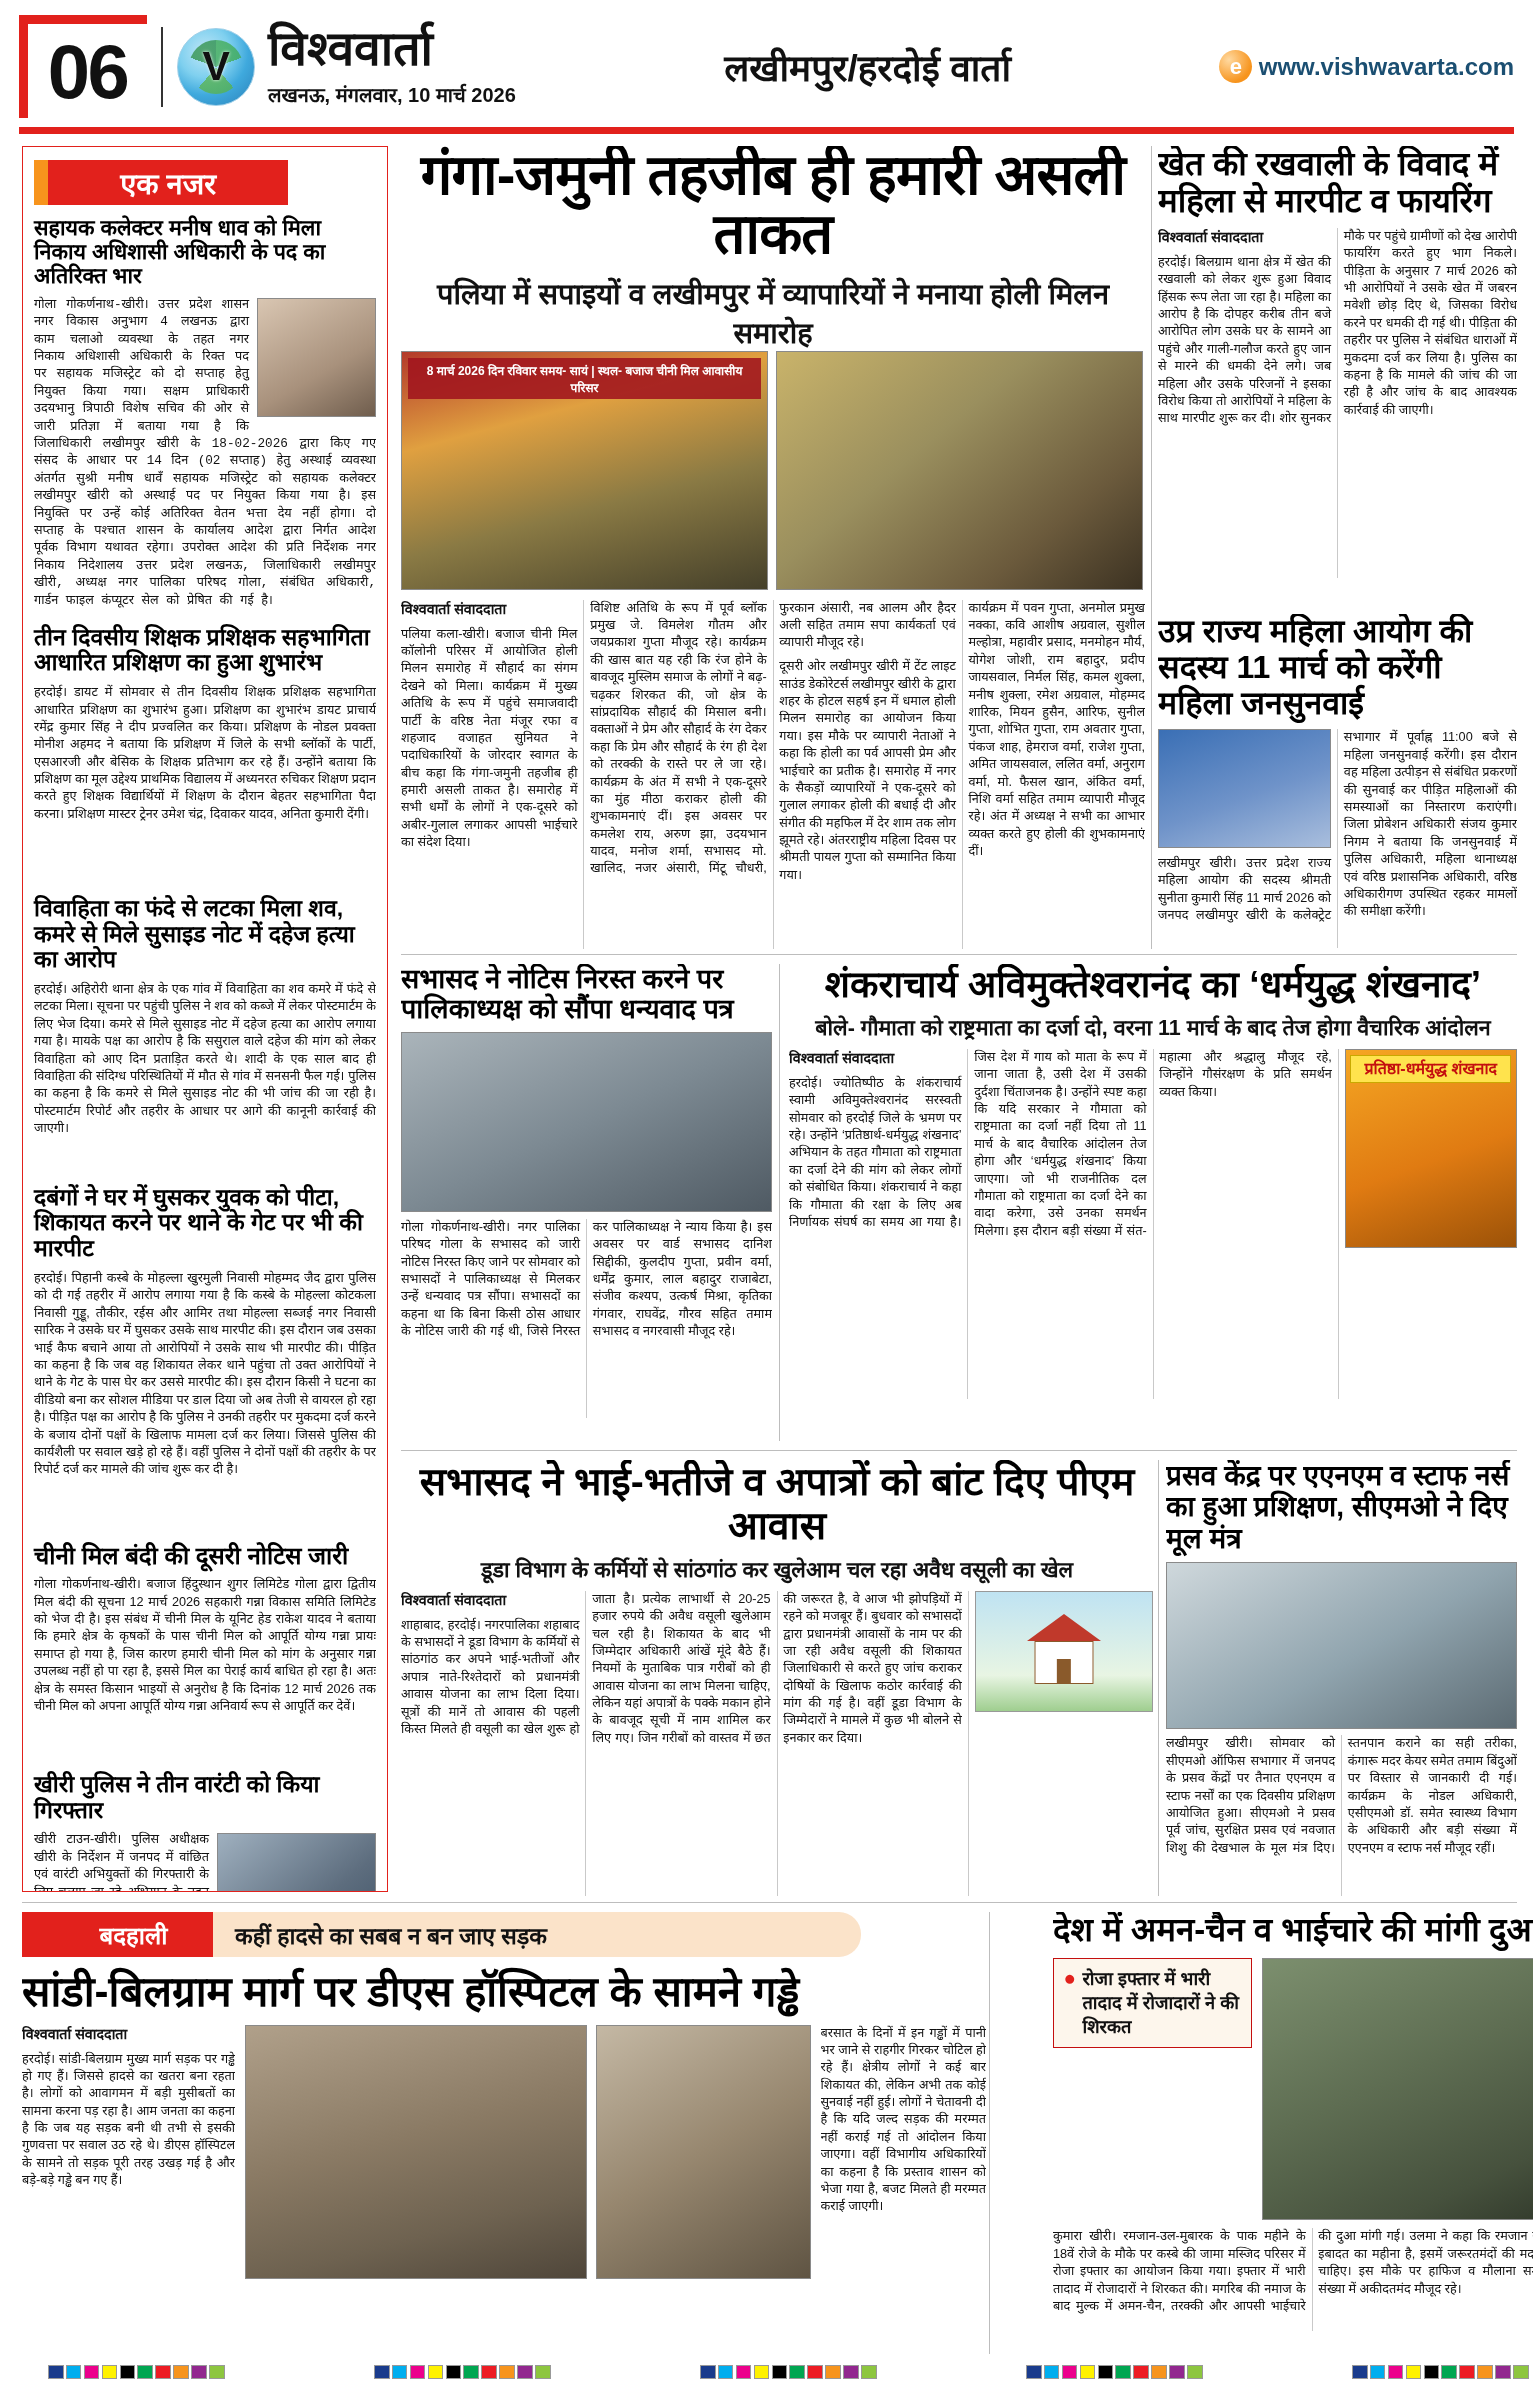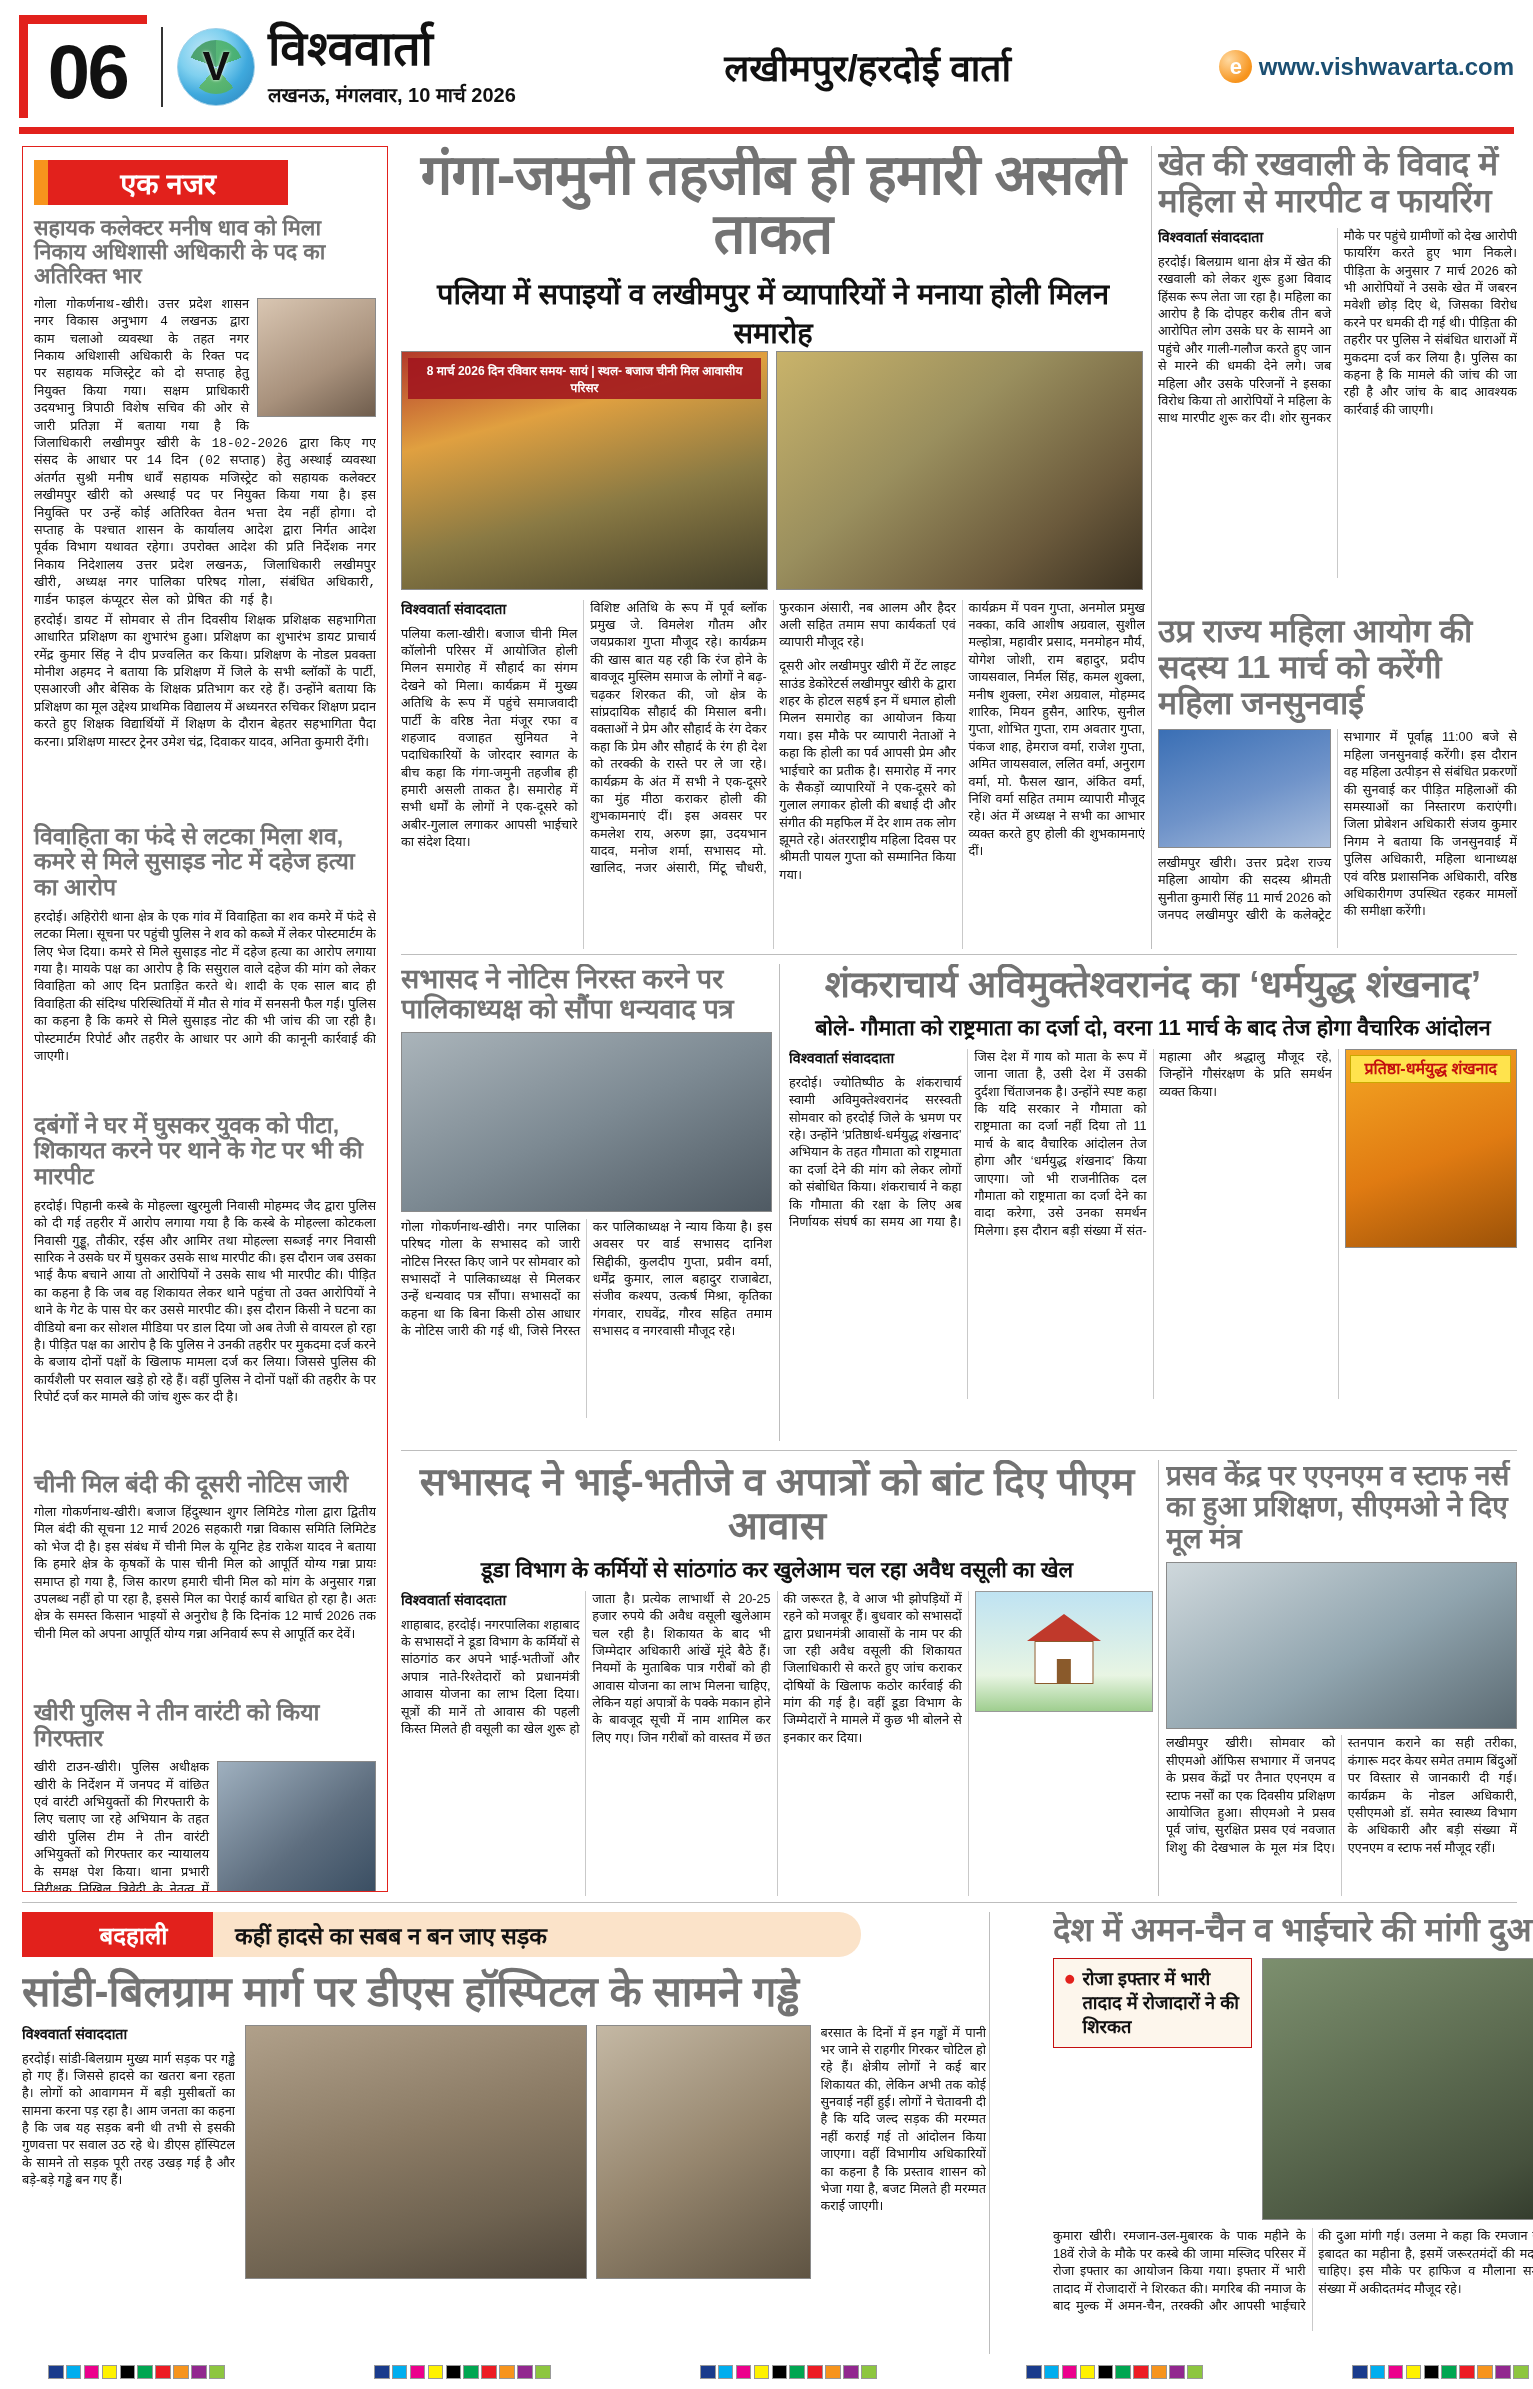--- a/index.html
+++ b/index.html
@@ -1,19 +1,19 @@
 <!DOCTYPE html>
 <html style="font-size:12.7px"><head>
 <meta charset="utf-8">
 <style>
   html,body{margin:0;padding:0;background:#f5f5f3;}
   #page{position:relative;width:1533px;height:2389px;background:#ffffff;
         font-family:"Liberation Sans","DejaVu Sans",sans-serif;color:#111;overflow:hidden;}
   .abs{position:absolute;}
-  .hl{font-weight:800;color:#737373;line-height:1.12;}
+  .hl{font-weight:800;color:#000000;line-height:1.12;}
   .body-text{font-size:12.7px;line-height:1.37;text-align:justify;overflow:hidden;}
   .body-text p{margin:0 0 6.4px 0;}
   .cols2{column-count:2;column-gap:12.7px;column-rule:0.8px solid #c9c9c9;}
   .cols4{column-count:4;column-gap:12.7px;column-rule:0.8px solid #c9c9c9;}
   .byline{font-weight:700;font-size:14.3px;margin:0 0 4.8px 0;}
   .photo{position:relative;border:0.8px solid #8a8a8a;overflow:hidden;box-sizing:border-box;}
   .vline{background:#bdbdbd;width:0.8px;position:absolute;}
   .hline{background:#bdbdbd;height:0.8px;position:absolute;}
   
   .pgnum-box{border-top:9.5px solid #e2211c;border-left:9.5px solid #e2211c;width:119px;height:94px;
@@ -105,20 +105,21 @@
       <div class="accent"></div>
       <div class="label">एक नजर</div>
     </div>
 
     <div class="hl lh1">सहायक कलेक्टर मनीष धाव को मिला निकाय अधिशासी अधिकारी के पद का अतिरिक्त भार</div>
     <div class="body-text" style="height:316px;font-family:Liberation Mono, monospace;">
       <div class="photo small-photo" style="width:119px;height:119px;background:linear-gradient(150deg,#d9c6b2,#a8917c 60%,#6f5d4d);"></div>
       <p>गोला गोकर्णनाथ-खीरी। उत्तर प्रदेश शासन नगर विकास अनुभाग 4 लखनऊ द्वारा काम चलाओ व्यवस्था के तहत नगर निकाय अधिशासी अधिकारी के रिक्त पद पर सहायक मजिस्ट्रेट को दो सप्ताह हेतु नियुक्त किया गया। सक्षम प्राधिकारी उदयभानु त्रिपाठी विशेष सचिव की ओर से जारी प्रतिज्ञा में बताया गया है कि जिलाधिकारी लखीमपुर खीरी के 18-02-2026 द्वारा किए गए संसद के आधार पर 14 दिन (02 सप्ताह) हेतु अस्थाई व्यवस्था अंतर्गत सुश्री मनीष धावँ सहायक मजिस्ट्रेट को सहायक कलेक्टर लखीमपुर खीरी को अस्थाई पद पर नियुक्त किया गया है। इस नियुक्ति पर उन्हें कोई अतिरिक्त वेतन भत्ता देय नहीं होगा। दो सप्ताह के पश्चात शासन के कार्यालय आदेश द्वारा निर्गत आदेश पूर्वक विभाग यथावत रहेगा। उपरोक्त आदेश की प्रति निर्देशक नगर निकाय निदेशालय उत्तर प्रदेश लखनऊ, जिलाधिकारी लखीमपुर खीरी, अध्यक्ष नगर पालिका परिषद गोला, संबंधित अधिकारी, गार्डन फाइल कंप्यूटर सेल को प्रेषित की गई है।</p>
     </div>
 
+    <div class="hl lh2">तीन दिवसीय शिक्षक प्रशिक्षक सहभागिता आधारित प्रशिक्षण का हुआ शुभारंभ</div>
     <div class="body-text" style="height:199px;">
       <p>हरदोई। डायट में सोमवार से तीन दिवसीय शिक्षक प्रशिक्षक सहभागिता आधारित प्रशिक्षण का शुभारंभ हुआ। प्रशिक्षण का शुभारंभ डायट प्राचार्य रमेंद्र कुमार सिंह ने दीप प्रज्वलित कर किया। प्रशिक्षण के नोडल प्रवक्ता मोनीश अहमद ने बताया कि प्रशिक्षण में जिले के सभी ब्लॉकों के पार्टी, एसआरजी और बेसिक के शिक्षक प्रतिभाग कर रहे हैं। उन्होंने बताया कि प्रशिक्षण का मूल उद्देश्य प्राथमिक विद्यालय में अध्यनरत रुचिकर शिक्षण प्रदान करते हुए शिक्षक विद्यार्थियों में शिक्षण के दौरान बेहतर सहभागिता पैदा करना। प्रशिक्षण मास्टर ट्रेनर उमेश चंद्र, दिवाकर यादव, अनिता कुमारी देंगी।</p>
     </div>
 
     <div class="hl lh2">विवाहिता का फंदे से लटका मिला शव, कमरे से मिले सुसाइड नोट में दहेज हत्या का आरोप</div>
     <div class="body-text" style="height:191px;">
       <p>हरदोई। अहिरोरी थाना क्षेत्र के एक गांव में विवाहिता का शव कमरे में फंदे से लटका मिला। सूचना पर पहुंची पुलिस ने शव को कब्जे में लेकर पोस्टमार्टम के लिए भेज दिया। कमरे से मिले सुसाइड नोट में दहेज हत्या का आरोप लगाया गया है। मायके पक्ष का आरोप है कि ससुराल वाले दहेज की मांग को लेकर विवाहिता को आए दिन प्रताड़ित करते थे। शादी के एक साल बाद ही विवाहिता की संदिग्ध परिस्थितियों में मौत से गांव में सनसनी फैल गई। पुलिस का कहना है कि कमरे से मिले सुसाइड नोट की भी जांच की जा रही है। पोस्टमार्टम रिपोर्ट और तहरीर के आधार पर आगे की कानूनी कार्रवाई की जाएगी।</p>
     </div>
 
     <div class="hl lh2">दबंगों ने घर में घुसकर युवक को पीटा, शिकायत करने पर थाने के गेट पर भी की मारपीट</div>

